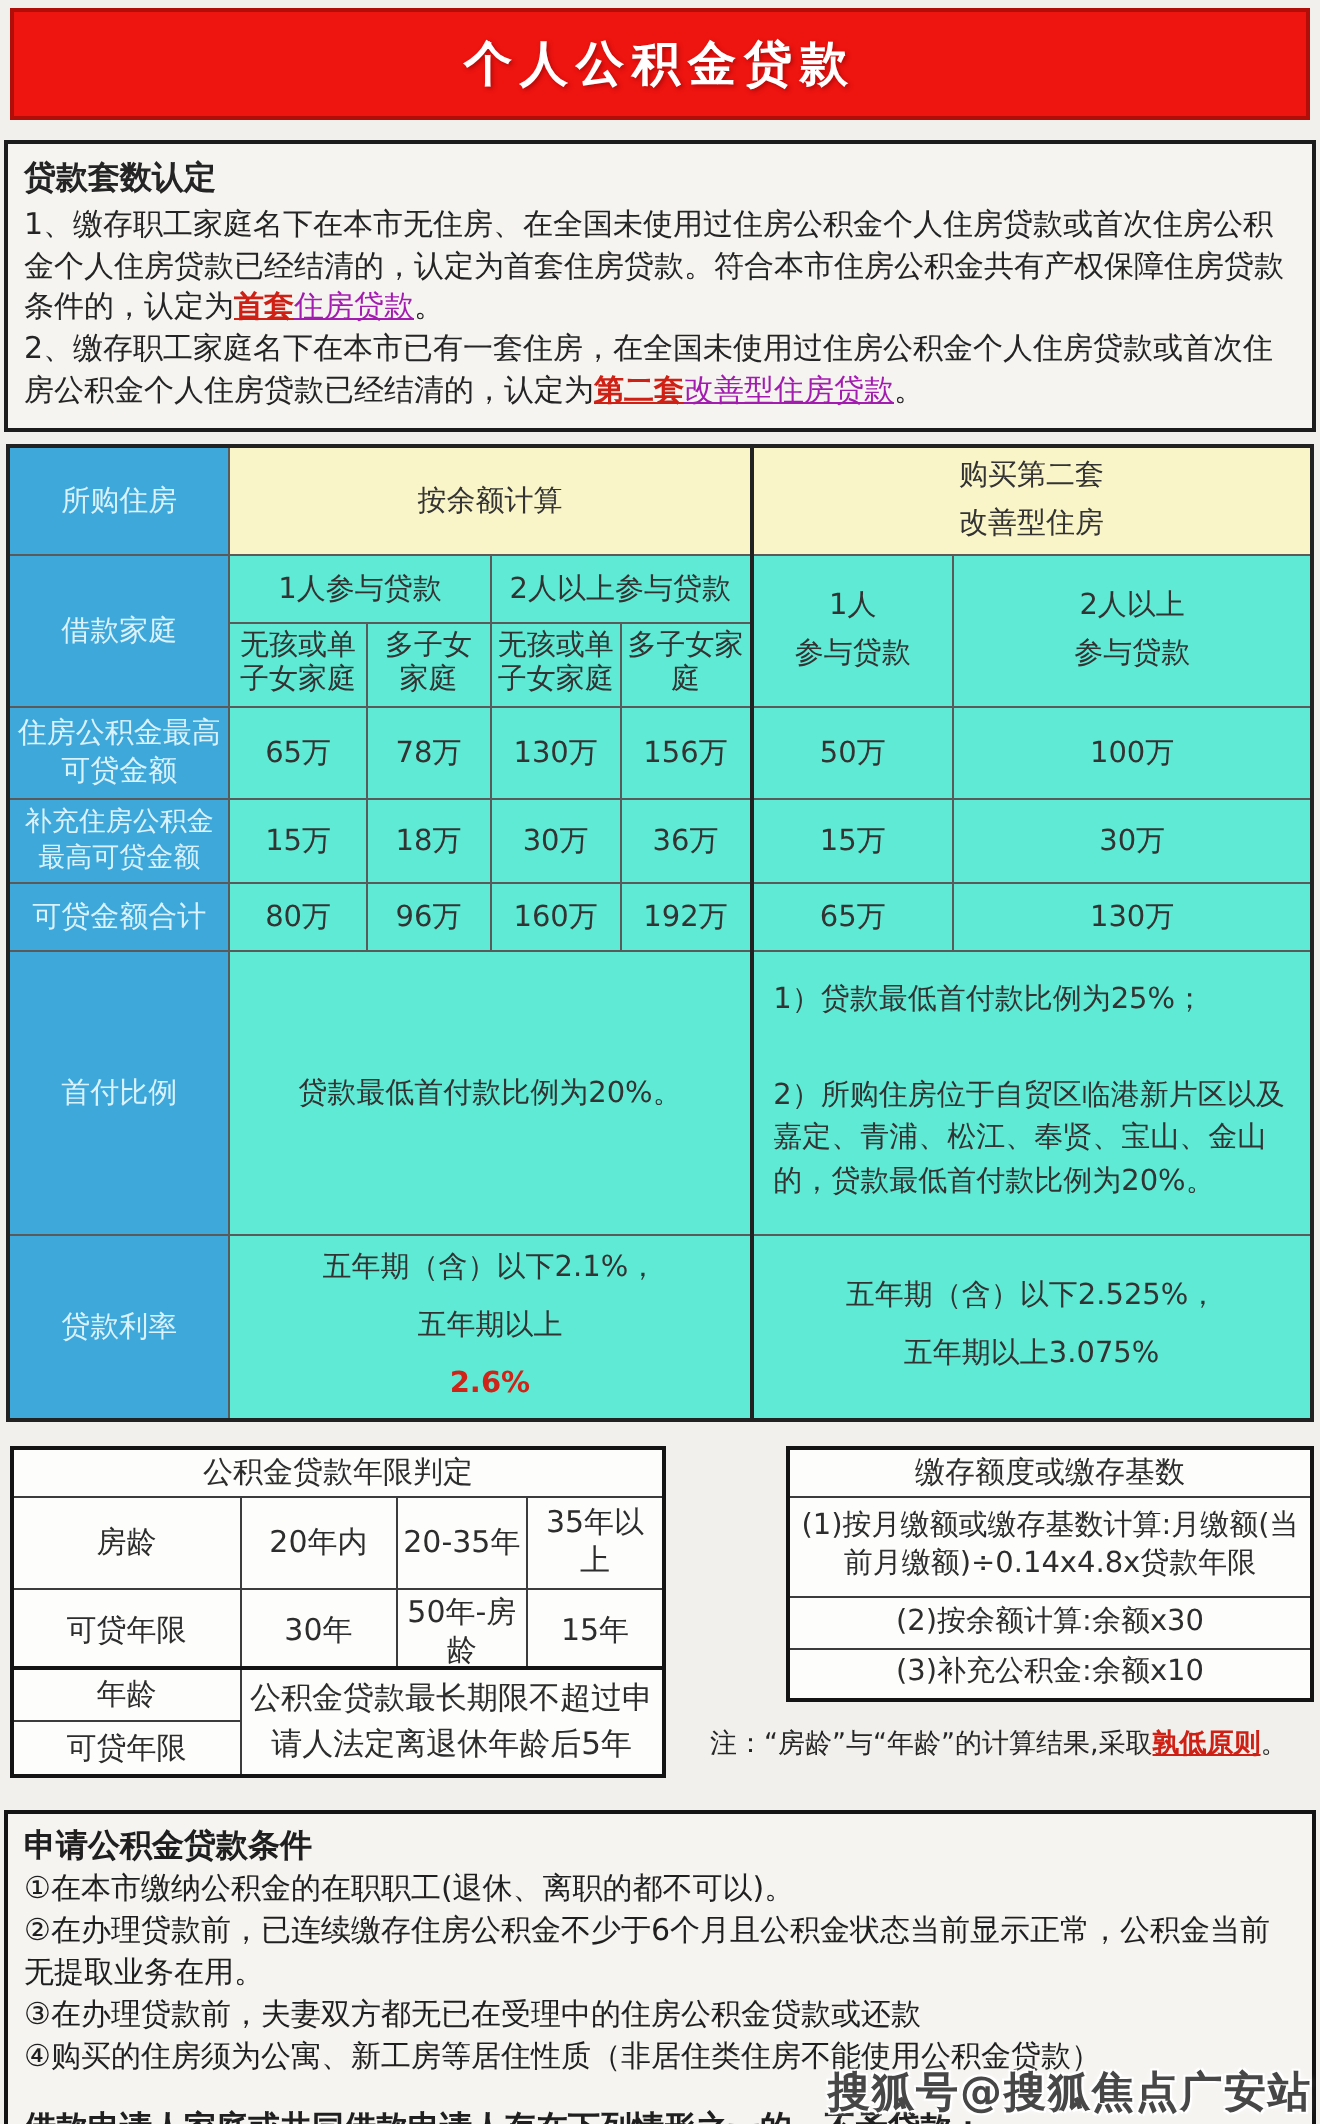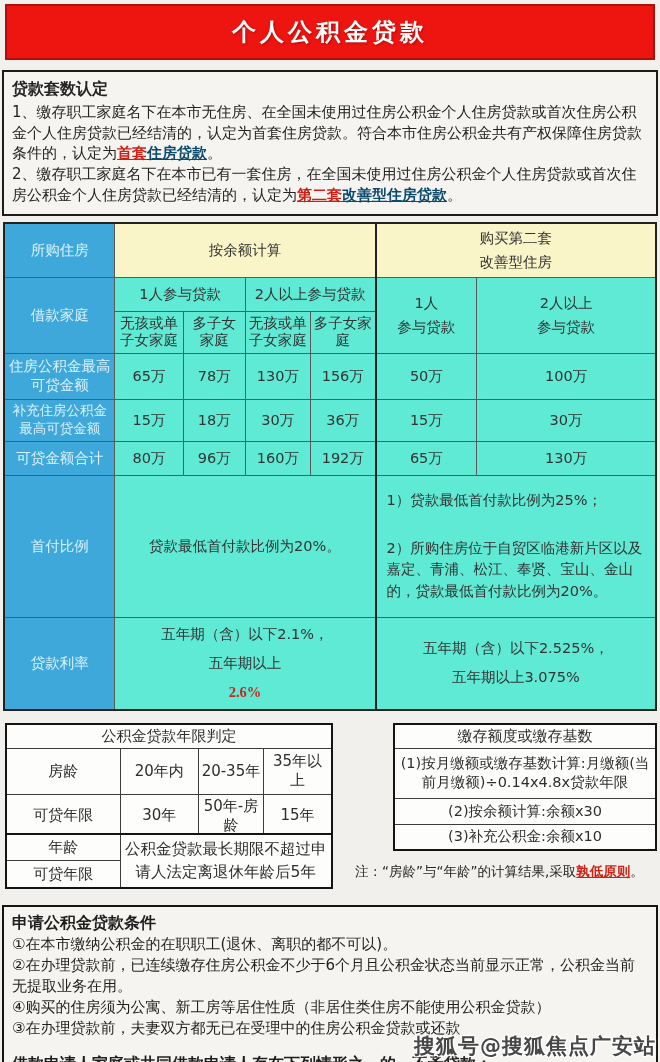--- a/index.html
+++ b/index.html
@@ -27,39 +27,39 @@
   
   .intro {
     margin: 10px 2px 0 2px;
     border: 2px solid #1c1c1c;
     background: #f6f4f1;
     padding: 6px 8px 8px 8px;
     font-size: 15px; line-height: 1.38; color: #242424;
   }
   .intro .h { font-size: 16px; font-weight: bold; margin-bottom: 2px; }
   .red-u { color: #cf2015; font-weight: bold; text-decoration: underline; }
-  .blk-u { color: #0c4a6e; font-weight: bold; text-decoration: underline; }
+  .blk-u { color: #a21caf; font-weight: normal; text-decoration: underline; }
   
   table { border-collapse: collapse; table-layout: fixed; }
   .main-table {
     width: 654px; margin: 6px 3px 0 3px;
     border: 2px solid #222; background: #5eead4;
   }
   .main-table td {
     border: 1px solid #5a5a5a; text-align: center; vertical-align: middle;
     font-size: 14.5px; color: #333; padding: 2px;
   }
   .blue  { background: #3fa8da; color: #d9f2fc !important; }
   .yellow{ background: #faf5c8; }
   .thickL{ border-left: 2px solid #222 !important; }
   .two-line span { display: block; line-height: 1.7; }
   .left-cell { text-align: left !important; padding: 4px 10px !important; line-height: 1.5; }
   .left-cell .p2 { margin-top: 26px; display: block; }
   .rate-cell span { display: block; line-height: 2.0; }
-  .red-pct { color: #d02418; font-weight: bold; font-family: Liberation Serif, serif; }
+  .red-pct { color: #d02418; font-weight: bold; }
   
   .sub-area { position: relative; margin: 12px 3px 0 3px; height: 172px; }
   .sub-area table { background: #fdfdfb; border: 2px solid #141414; }
   .sub-area td {
     border: 1px solid #3c3c3c; text-align: center; vertical-align: middle;
     font-size: 15px; color: #2d2d2d; padding: 2px;
   }
   .years-table { position: absolute; left: 2px; top: 0; width: 328px; }
   .age-table   { position: absolute; left: 2px; top: 110px; width: 328px; }
   .base-table  { position: absolute; left: 390px; top: 0; width: 264px; }
@@ -252,19 +252,19 @@
 
   <div class="note-line">
     <span>注：</span><span>“房龄”与“年龄”的计算结果,采取</span><span class="note-red">孰低原则</span><span>。</span>
   </div>
 </div>
 
 <div class="bottom-box">
   <div class="h">申请公积金贷款条件</div>
   <div>①在本市缴纳公积金的在职职工(退休、离职的都不可以)。</div>
   <div>②在办理贷款前，已连续缴存住房公积金不少于6个月且公积金状态当前显示正常，公积金当前无提取业务在用。</div>
+  <div>③在办理贷款前，夫妻双方都无已在受理中的住房公积金贷款或还款</div>
   <div>④购买的住房须为公寓、新工房等居住性质（非居住类住房不能使用公积金贷款）</div>
-  <div>③在办理贷款前，夫妻双方都无已在受理中的住房公积金贷款或还款</div>
   <div class="h2">借款申请人家庭或共同借款申请人存在下列情形之一的，不予贷款：</div>
 
 </div>
 
 <div class="watermark">搜狐号@搜狐焦点广安站</div>
 
 </body></html>

